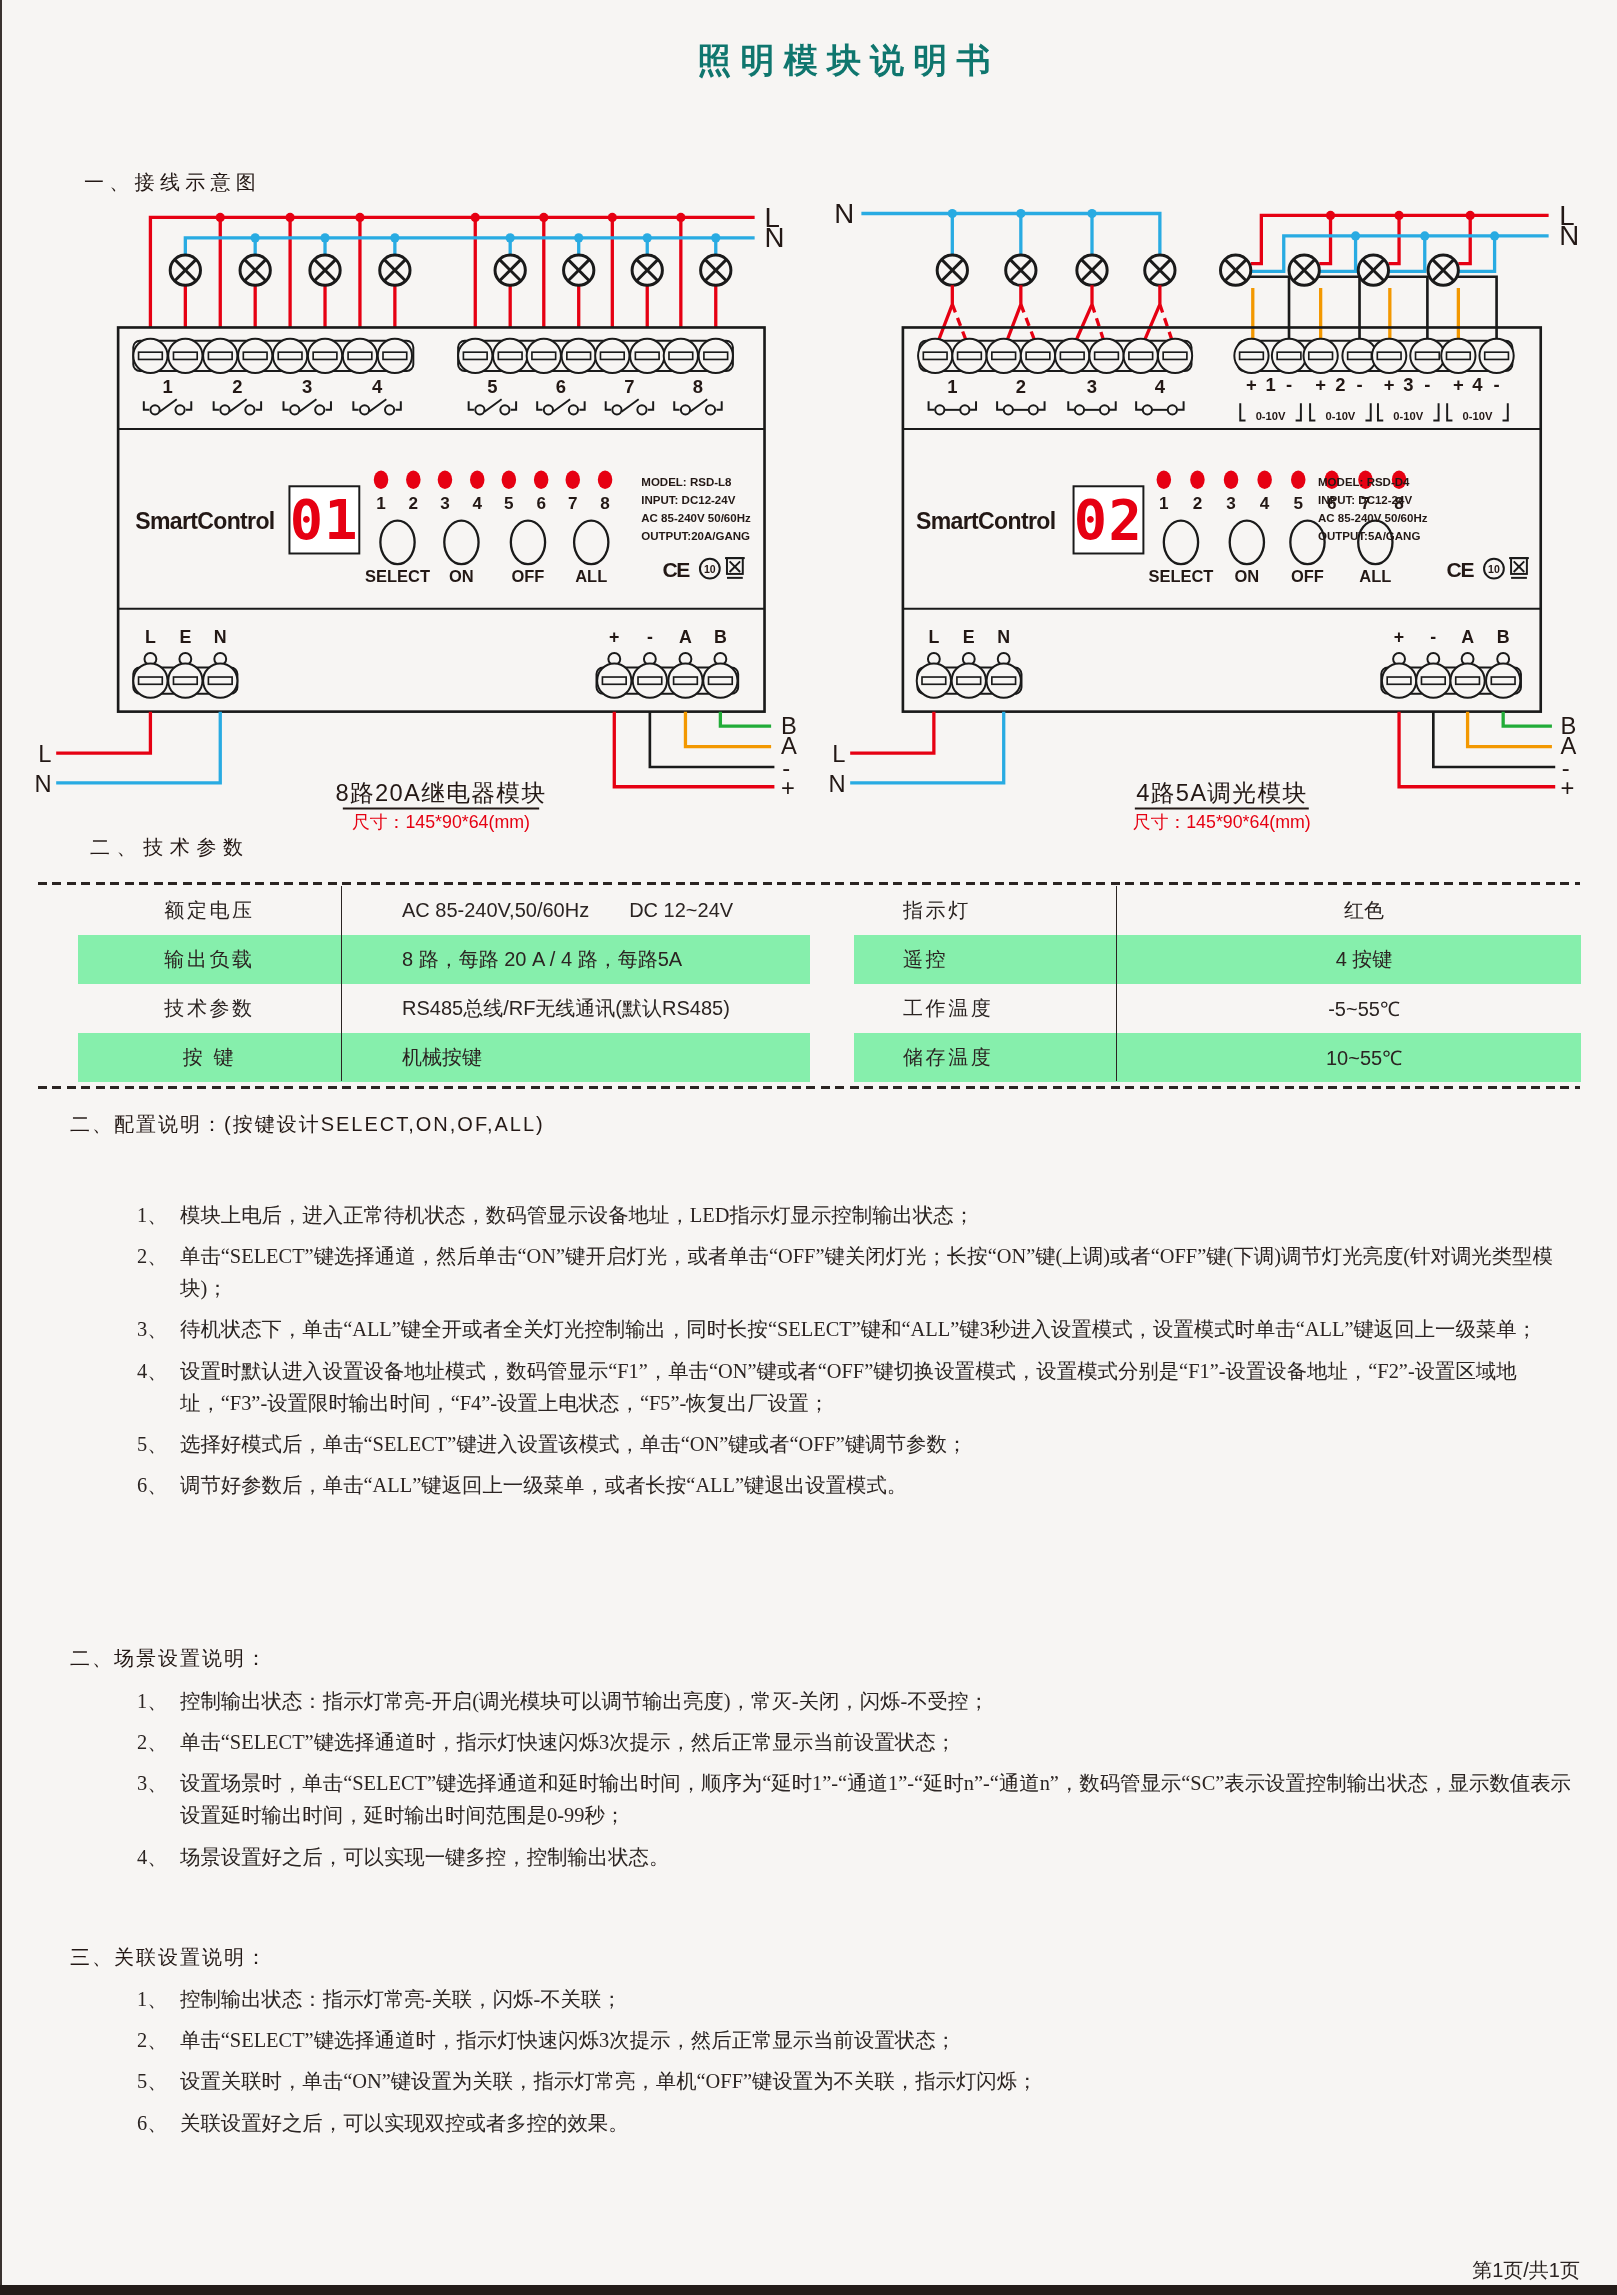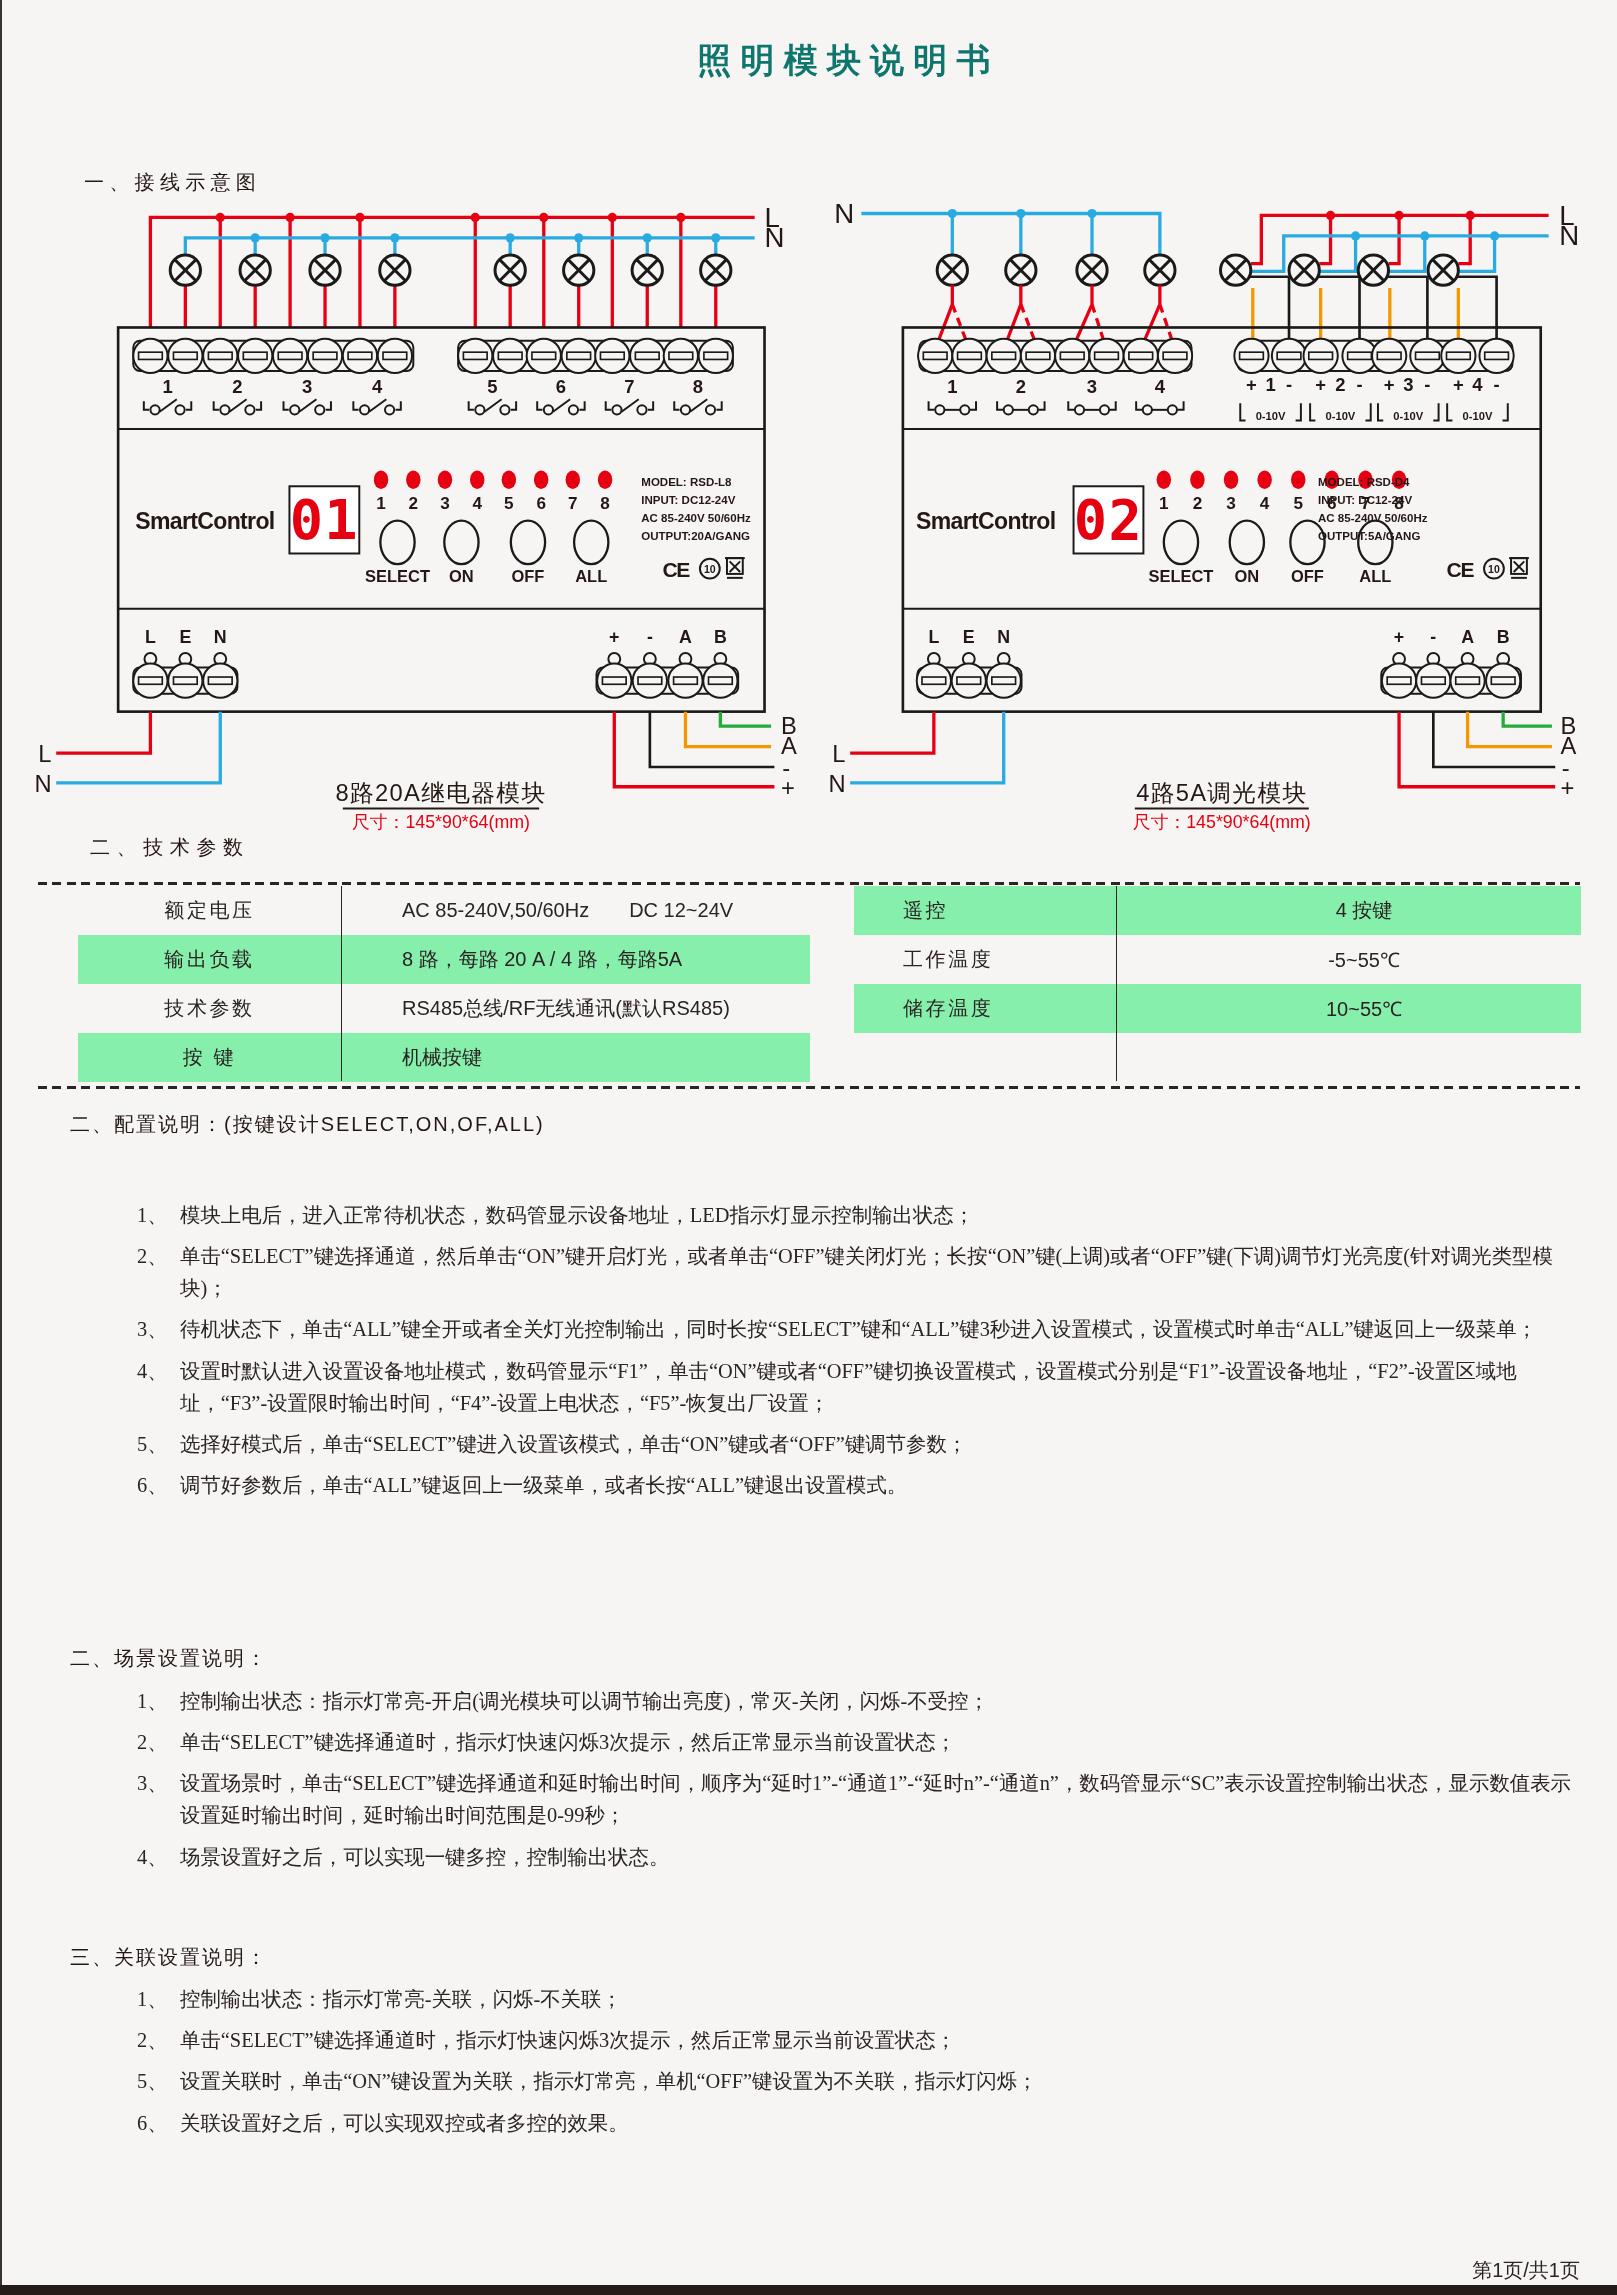--- a/index.html
+++ b/index.html
@@ -510,20 +510,24 @@
       <div class="tval">RS485总线/RF无线通讯(默认RS485)</div>
     </div>
   <div class="trow shaded">
       <div class="tlabel">按 键</div>
       <div class="tval">机械按键</div>
     </div>
 </div>
 <div class="abs vline vline-l"></div>
 
 <div class="abs tbl tbl-right">
+  <div class="trow">
+      <div class="tlabel">指示灯</div>
+      <div class="tval">红色</div>
+    </div>
   <div class="trow shaded">
       <div class="tlabel">遥控</div>
       <div class="tval">4 按键</div>
     </div>
   <div class="trow">
       <div class="tlabel">工作温度</div>
       <div class="tval">-5~55℃</div>
     </div>
   <div class="trow shaded">
       <div class="tlabel">储存温度</div>

